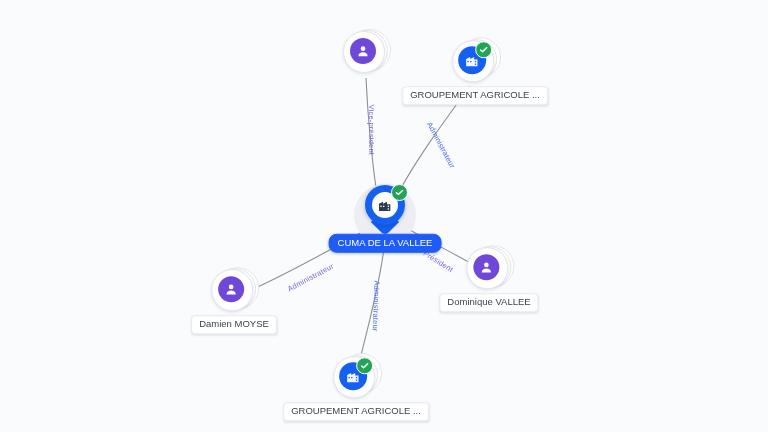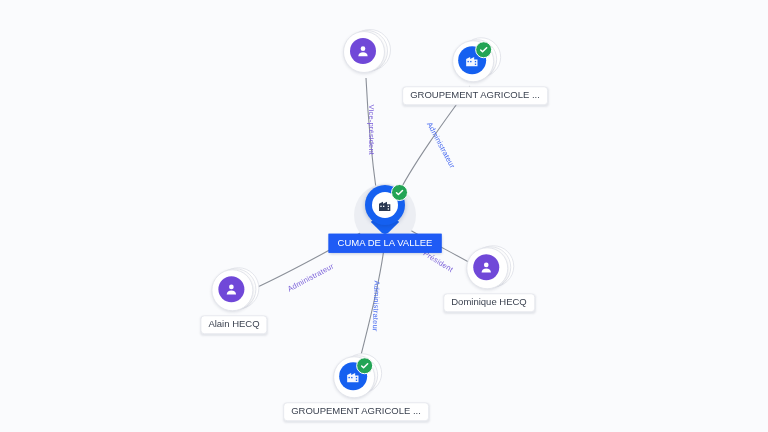--- a/index.html
+++ b/index.html
@@ -182,21 +182,21 @@
     box-shadow: 0 1px 2px rgba(40,50,80,.10);
     line-height: 1;
   }
   .center-label {
     position: absolute;
     left: 385px; top: 243px;
     transform: translate(-50%, -50%);
     background: #1f5bf5;
     color: #ffffff;
     border: 1px solid #1f5bf5;
-    border-radius: 0;
+    border-radius: 8px;
     padding: 3px 8px 4px;
     font-size: 9.5px;
     white-space: nowrap;
     box-shadow: 0 1px 3px rgba(20,50,120,.3);
     line-height: 1;
     z-index: 6;
   }
 </style>
 </head>
 <body>
@@ -268,21 +268,21 @@
         <div class="sheet s1"></div>
           <div class="sheet s2"></div>
           <div class="sheet s3"></div>
         <div class="avatar-circle">
           <svg width="14" height="14" viewBox="0 0 24 24" fill="#ffffff">
             <circle cx="12" cy="8" r="4"></circle>
             <path d="M4 21c0-4.4 3.6-7 8-7s8 2.6 8 7z"></path>
           </svg>
         </div>
       </div>
-      <div class="node-label">Dominique HECQ</div>
+      <div class="node-label">Dominique VALLEE</div>
     </div>
   </div>
 
   <div class="node">
     <div class="node-hit" style="left:356px; top:386px;">
       <div class="company-stack">
         <div class="sheet s1"></div>
           <div class="sheet s2"></div>
           <div class="sheet s3"></div>
         <div class="company-circle">
@@ -310,21 +310,21 @@
         <div class="sheet s1"></div>
           <div class="sheet s2"></div>
           <div class="sheet s3"></div>
         <div class="avatar-circle">
           <svg width="14" height="14" viewBox="0 0 24 24" fill="#ffffff">
             <circle cx="12" cy="8" r="4"></circle>
             <path d="M4 21c0-4.4 3.6-7 8-7s8 2.6 8 7z"></path>
           </svg>
         </div>
       </div>
-      <div class="node-label">Alain HECQ</div>
+      <div class="node-label">Damien MOYSE</div>
     </div>
   </div>
 
   <div class="center-wrap">
     <div class="center-halo"></div>
     <div class="pin">
       <div class="pin-tip"></div>
       <div class="pin-body"></div>
       <div class="pin-inner">
         <svg width="16" height="16" viewBox="0 0 24 24" fill="#2c3a52">

